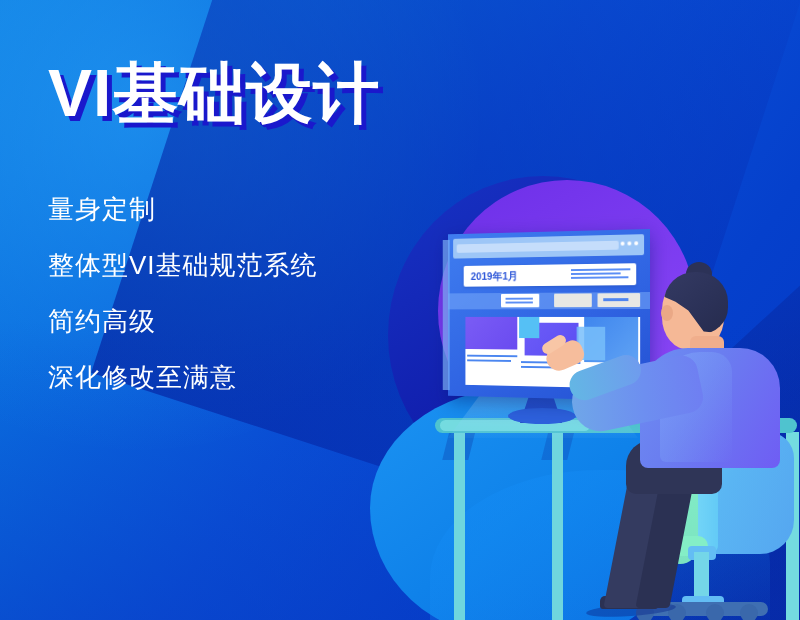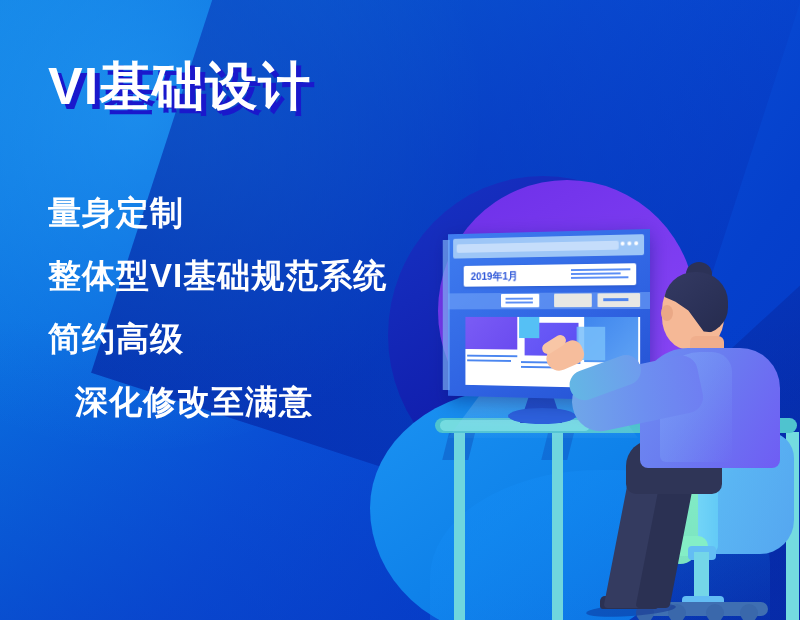--- a/index.html
+++ b/index.html
@@ -77,43 +77,43 @@
     left: 430px; top: 470px;
     width: 340px; height: 180px;
     background: linear-gradient(160deg, rgba(20,140,245,0.55), rgba(10,100,230,0.0));
     border-radius: 50% 46% 0 0 / 60% 52% 0 0;
   }
 
   
   .headline {
     position: absolute;
     left: 48px; top: 60px;
-    font-size: 52px;
+    font-size: 66px;
     font-weight: 700;
     letter-spacing: 1px;
     color: #ffffff;
     line-height: 1;
     text-shadow: 5px 5px 0 #1a18cc;
     white-space: nowrap;
   }
   .sublist {
     position: absolute;
     left: 48px; top: 196px;
     width: 420px;
   }
   .subline {
     color: #ffffff;
-    font-size: 33px;
+    font-size: 26px;
     line-height: 1;
     margin-bottom: 30px;
     letter-spacing: 1px;
     white-space: nowrap;
-    font-weight: 700;
-  }
-  .subline:last-child { margin-bottom: 0; margin-left: 27px; }
+    font-weight: 400;
+  }
+  .subline:last-child { margin-bottom: 0; }
 
   
   .desk-top {
     position: absolute;
     left: 435px; top: 418px;
     width: 362px; height: 15px;
     background: #4fc3cf;
     border-radius: 8px;
   }
   .desk-top-hi {

